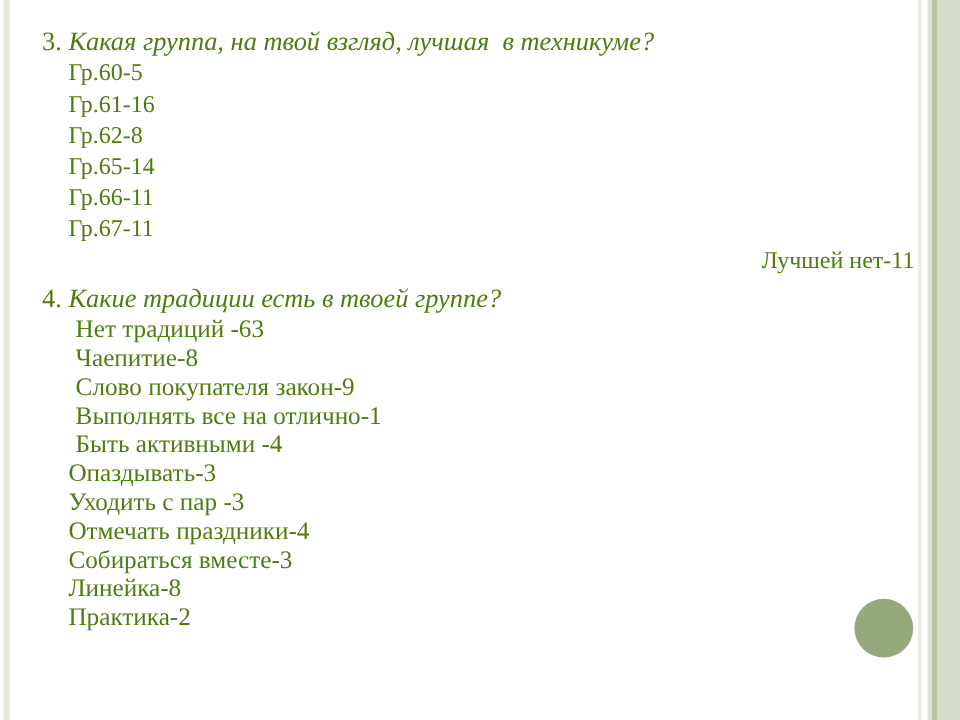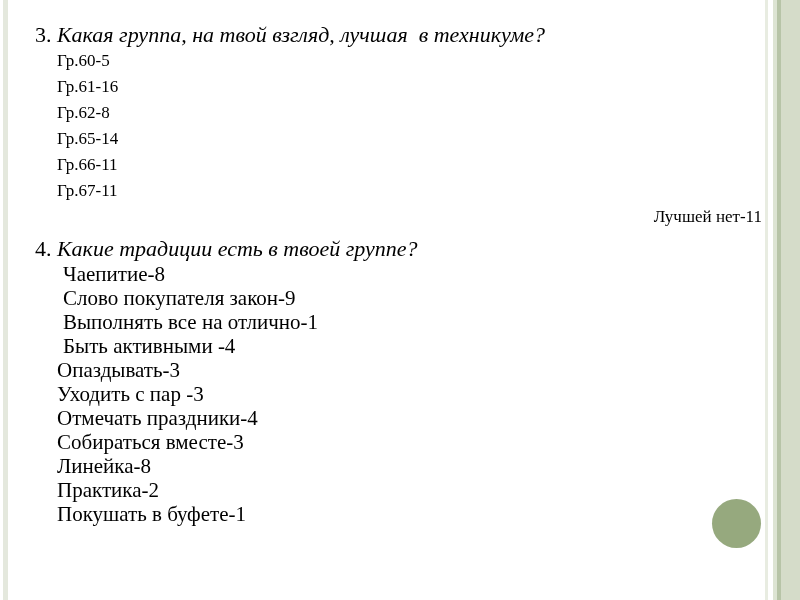--- a/index.html
+++ b/index.html
@@ -11,21 +11,21 @@
     height: 600px;
     overflow: hidden;
     background: #ffffff;
   }
   .slide {
     position: relative;
     width: 800px;
     height: 600px;
     background: #ffffff;
     font-family: "Liberation Serif", "DejaVu Serif", serif;
-    color: #000000;
+    color: #4d7c0f;
   }
   
   .edge-left {
     position: absolute;
     left: 3px;
     top: 0;
     width: 5px;
     height: 600px;
     background: #e4e8dd;
   }
@@ -60,21 +60,21 @@
     border-radius: 50%;
     background: #96a97e;
   }
   .content {
     position: absolute;
     left: 0;
     top: 22px;
     width: 762px;
   }
   .sec3 .line {
-    font-size: 17px;
+    font-size: 20px;
     line-height: 26px;
     white-space: pre;
   }
   .sec4 .line {
     font-size: 21px;
     line-height: 24px;
     white-space: pre;
   }
   .q {
     font-size: 22px;
@@ -107,31 +107,31 @@
       <div class="line ind-1">Гр.61-16</div>
       <div class="line ind-1">Гр.62-8</div>
       <div class="line ind-1">Гр.65-14</div>
       <div class="line ind-1">Гр.66-11</div>
       <div class="line ind-1">Гр.67-11</div>
       <div class="line ind-0">Лучшей нет-11</div>
     </div>
 
     <div class="sec4">
       <div class="q"><span>4. </span><span class="qtext">Какие традиции есть в твоей группе?</span></div>
+      <div class="line ind-2">Нет традиций -63</div>
       <div class="line ind-2">Чаепитие-8</div>
       <div class="line ind-2">Слово покупателя закон-9</div>
       <div class="line ind-2">Выполнять все на отлично-1</div>
       <div class="line ind-2">Быть активными -4</div>
       <div class="line ind-1">Опаздывать-3</div>
       <div class="line ind-1">Уходить с пар -3</div>
       <div class="line ind-1">Отмечать праздники-4</div>
       <div class="line ind-1">Собираться вместе-3</div>
       <div class="line ind-1">Линейка-8</div>
       <div class="line ind-1">Практика-2</div>
-      <div class="line ind-1">Покушать в буфете-1</div>
     </div>
 
   </div>
 
   <div class="circle"></div>
   <div class="stripe-thin"></div>
   <div class="col-right"></div>
 
 </div>
 

